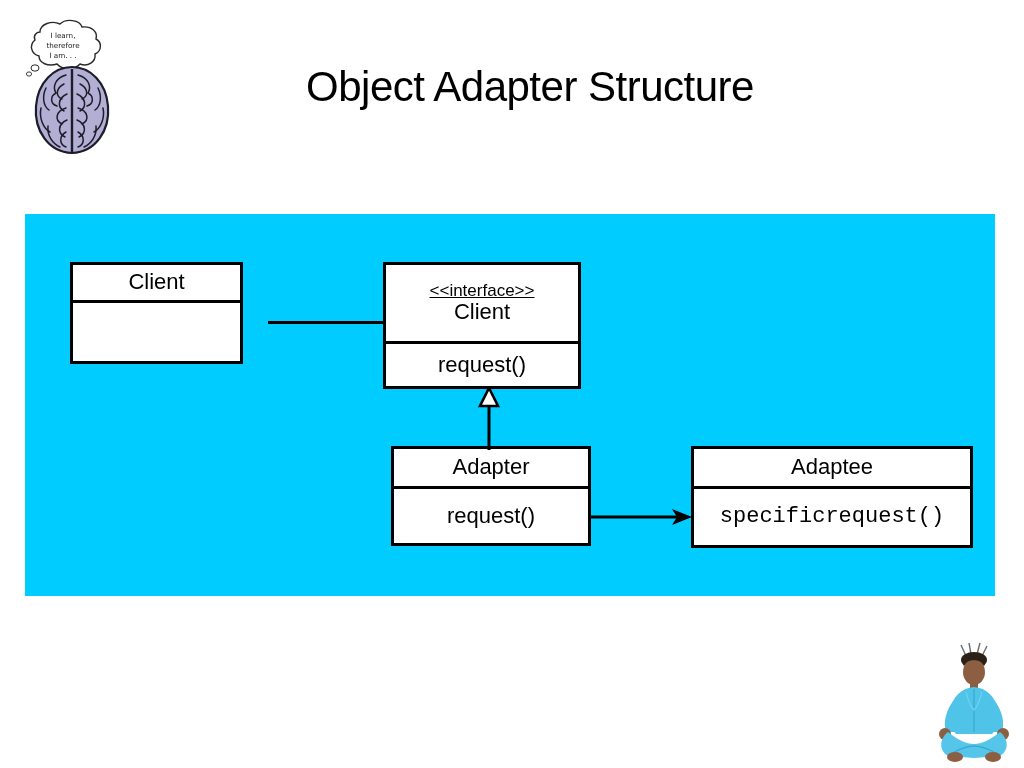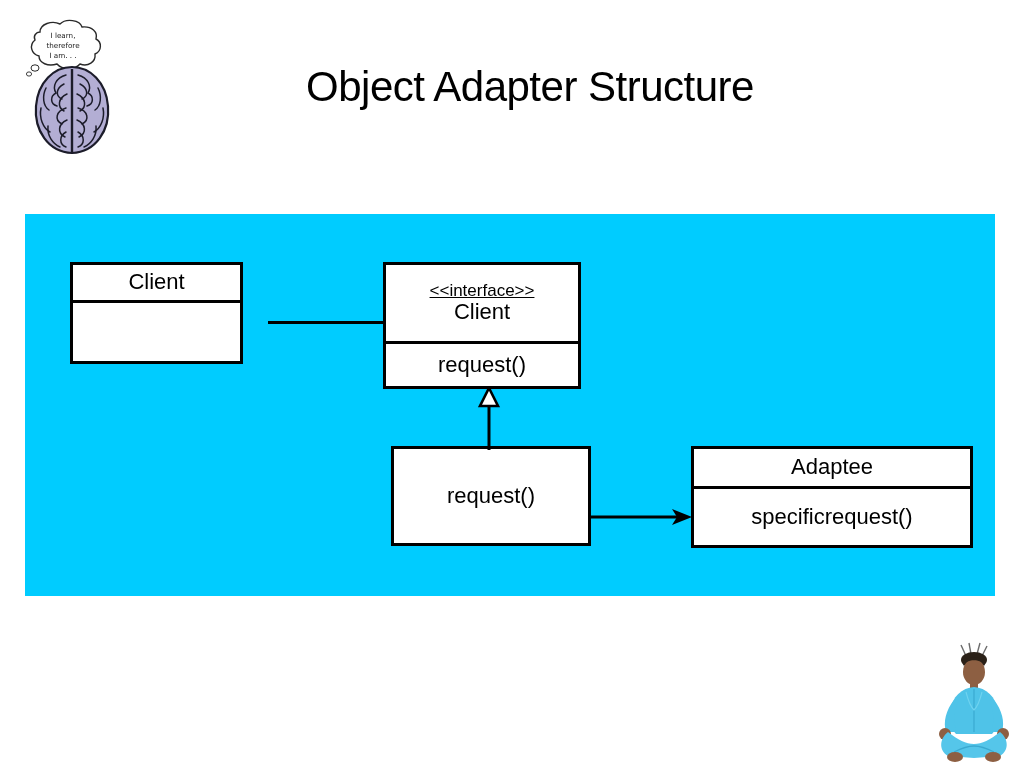--- a/index.html
+++ b/index.html
@@ -111,21 +111,21 @@
   #class-target      { left: 383px; top: 262px; width: 198px; height: 127px; }
   #class-target .uml-name-compartment { height: 79px; }
   #class-target .uml-body { flex: 1; }
 
   #class-adapter     { left: 391px; top: 446px; width: 200px; height: 100px; }
   #class-adapter .uml-name-compartment { height: 40px; }
   #class-adapter .uml-body { flex: 1; }
 
   #class-adaptee     { left: 691px; top: 446px; width: 282px; height: 102px; }
   #class-adaptee .uml-name-compartment { height: 40px; }
-  #class-adaptee .uml-body { flex: 1; }
+  #class-adaptee .uml-body { flex: 1; font-family: Liberation Mono, monospace; }
 
   
   #assoc-client-target {
     position: absolute;
     left: 268px;
     top: 321px;
     width: 116px;
     height: 3px;
     background: #000000;
   }
@@ -208,20 +208,21 @@
 
 <div class="uml-class" id="class-target">
   <div class="uml-compartment uml-name-compartment stereo">
     <span class="uml-stereotype">&lt;&lt;interface&gt;&gt;</span>
     <span>Client</span>
   </div>
   <div class="uml-compartment uml-body">request()</div>
 </div>
 
 <div class="uml-class" id="class-adapter">
+  <div class="uml-compartment uml-name-compartment">Adapter</div>
   <div class="uml-compartment uml-body">request()</div>
 </div>
 
 <div class="uml-class" id="class-adaptee">
   <div class="uml-compartment uml-name-compartment">Adaptee</div>
   <div class="uml-compartment uml-body">specificrequest()</div>
 </div>
 
 <div id="assoc-client-target"></div>
 

